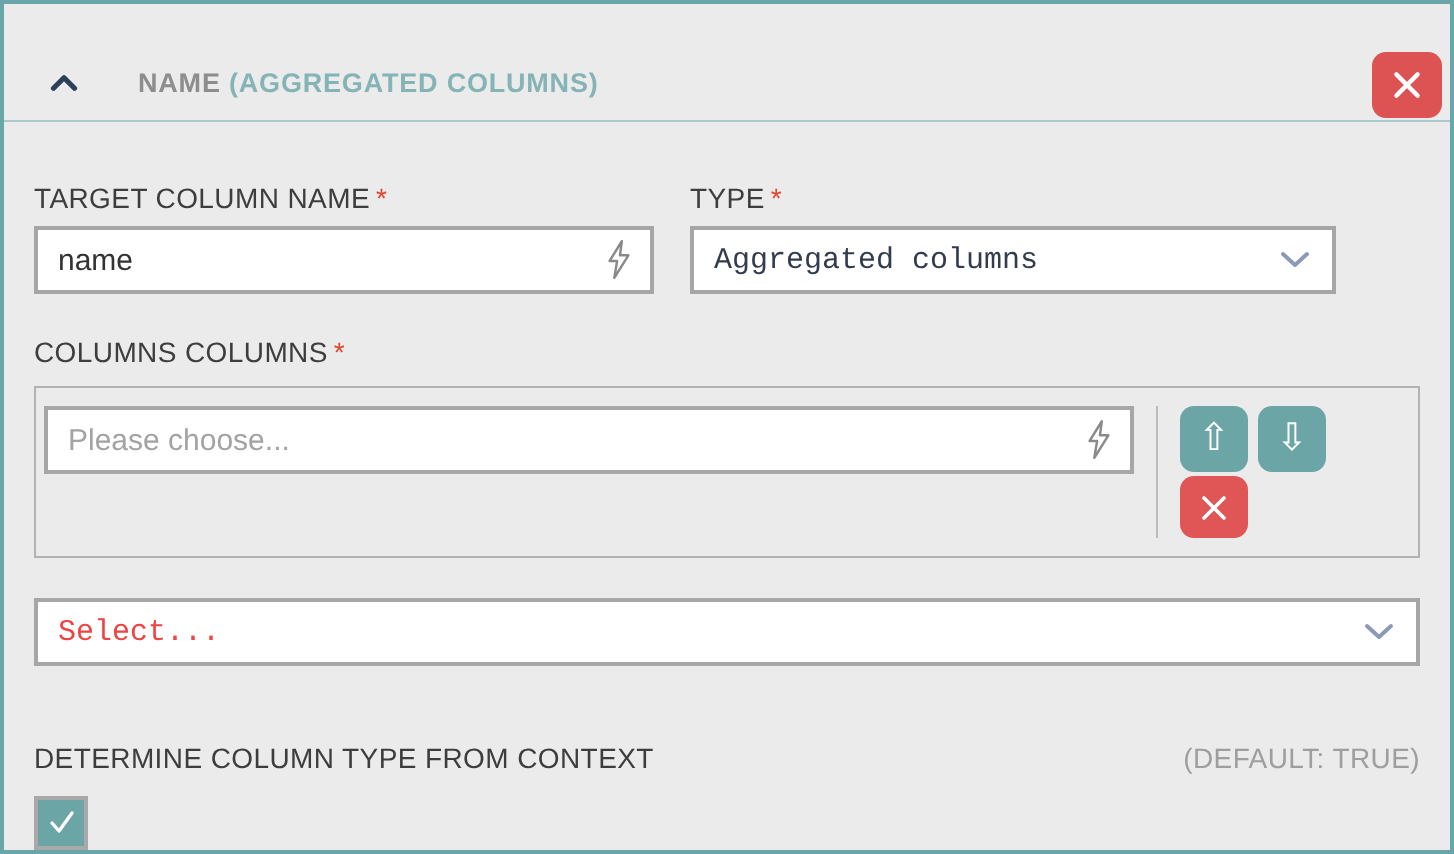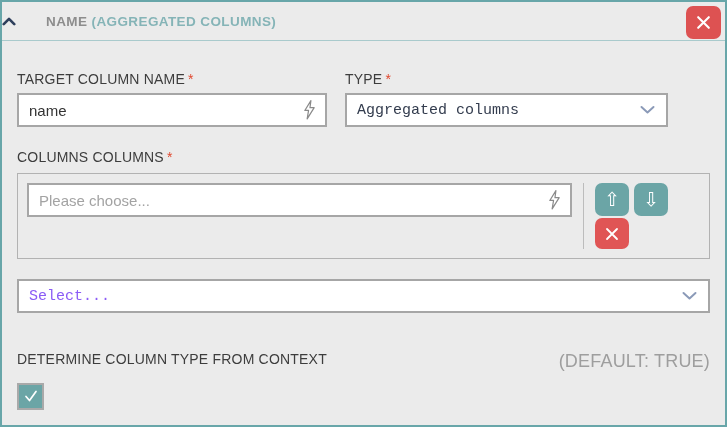--- a/index.html
+++ b/index.html
@@ -4,21 +4,21 @@
 <style>
   * { margin:0; padding:0; box-sizing:border-box; }
   html,body { width:727px; height:427px; background:#f4f4f4; font-family:"Liberation Sans", sans-serif; }
   .panel {
     position:relative; width:727px; height:427px;
     border:2px solid #68a6a9; background:#ebebeb; overflow:hidden;
   }
   
   .hdr {
     height:39px; display:flex; align-items:center;
-    border-bottom:1px solid #a9cacc; position:relative; 
+    border-bottom:1px solid #a9cacc; position:relative; padding-left:23px;margin-top:20px;
   }
   .hdr .chev { width:14px; height:9px; display:block; }
   .hdr-title { margin-left:30px; font-size:13.5px; font-weight:bold; letter-spacing:.4px; color:#8d8d8d; }
   .hdr-title .sub { color:#85b4b7; }
   .close-btn {
     position:absolute; top:4px; right:4px; width:35px; height:33px;
     background:#dd5252; border:none; border-radius:7px;
     display:flex; align-items:center; justify-content:center; cursor:pointer;
   }
   
@@ -36,48 +36,48 @@
     width:100%; height:100%; border:none; outline:none; background:transparent;
     font-family:"Liberation Sans", sans-serif; font-size:15px; color:#333; padding:0 30px 0 10px;
   }
   .tbox input::placeholder { color:#a3a3a3; opacity:1; }
   .flash { position:absolute; right:8px; top:50%; transform:translateY(-50%); }
   .selbox {
     position:relative; height:34px; background:#fff; border:2px solid #a6a6a6;
     display:flex; align-items:center; padding:0 30px 0 10px; cursor:pointer;font-family:Liberation Mono, monospace;
   }
   .selbox .selval { font-size:15px; color:#333c4e; white-space:nowrap; overflow:hidden; }
-  .selbox .selval.ph { color:#8b5cf6; }
+  .selbox .selval.ph { color:#ef4444; }
   .selbox .dchev { position:absolute; right:11px; top:50%; transform:translateY(-50%); }
   
   .row2 { margin-top:21px; }
   .src-box {
     margin-top:7px; height:86px; border:1px solid #b2b2b2;
-    display:flex; align-items:flex-start; padding:9px 0 0 9px;
+    display:flex; align-items:flex-start; padding:9px 0 0 4px;
   }
   .src-input { width:545px; flex:none; }
   .vdiv { width:1px; height:66px; background:#bcbcbc; margin:0 11px; flex:none; }
   .btn-grid {
     display:grid; grid-template-columns:34px 34px; grid-template-rows:33px 31px;
     column-gap:5px; row-gap:2px;
   }
   .sq-btn {
     border:none; border-radius:7px; cursor:pointer;
     display:flex; align-items:center; justify-content:center;
   }
   .teal { background:#6ba5a6; }
   .red  { background:#e05555; }
   .arrow-glyph { color:#fff; font-family:"DejaVu Sans", sans-serif; font-size:19px; line-height:1; }
   
   .row3 { margin-top:20px; }
   .row3 .selbox { margin-top:6px; }
   
   .row4 { margin-top:38px; }
   .row4-top { display:flex; align-items:flex-start; justify-content:space-between; }
-  .def-note { font-size:18px; color:#9e9e9e; letter-spacing:.2px; }
+  .def-note { font-size:14px; color:#9e9e9e; letter-spacing:.2px; }
   .checkbox {
     margin-top:11px; width:27px; height:27px; background:#6ba5a6;
     border:2px solid #a9a9a9; display:flex; align-items:center; justify-content:center; cursor:pointer;
   }
 </style>
 </head>
 <body>
 
 <div class="panel">
 

